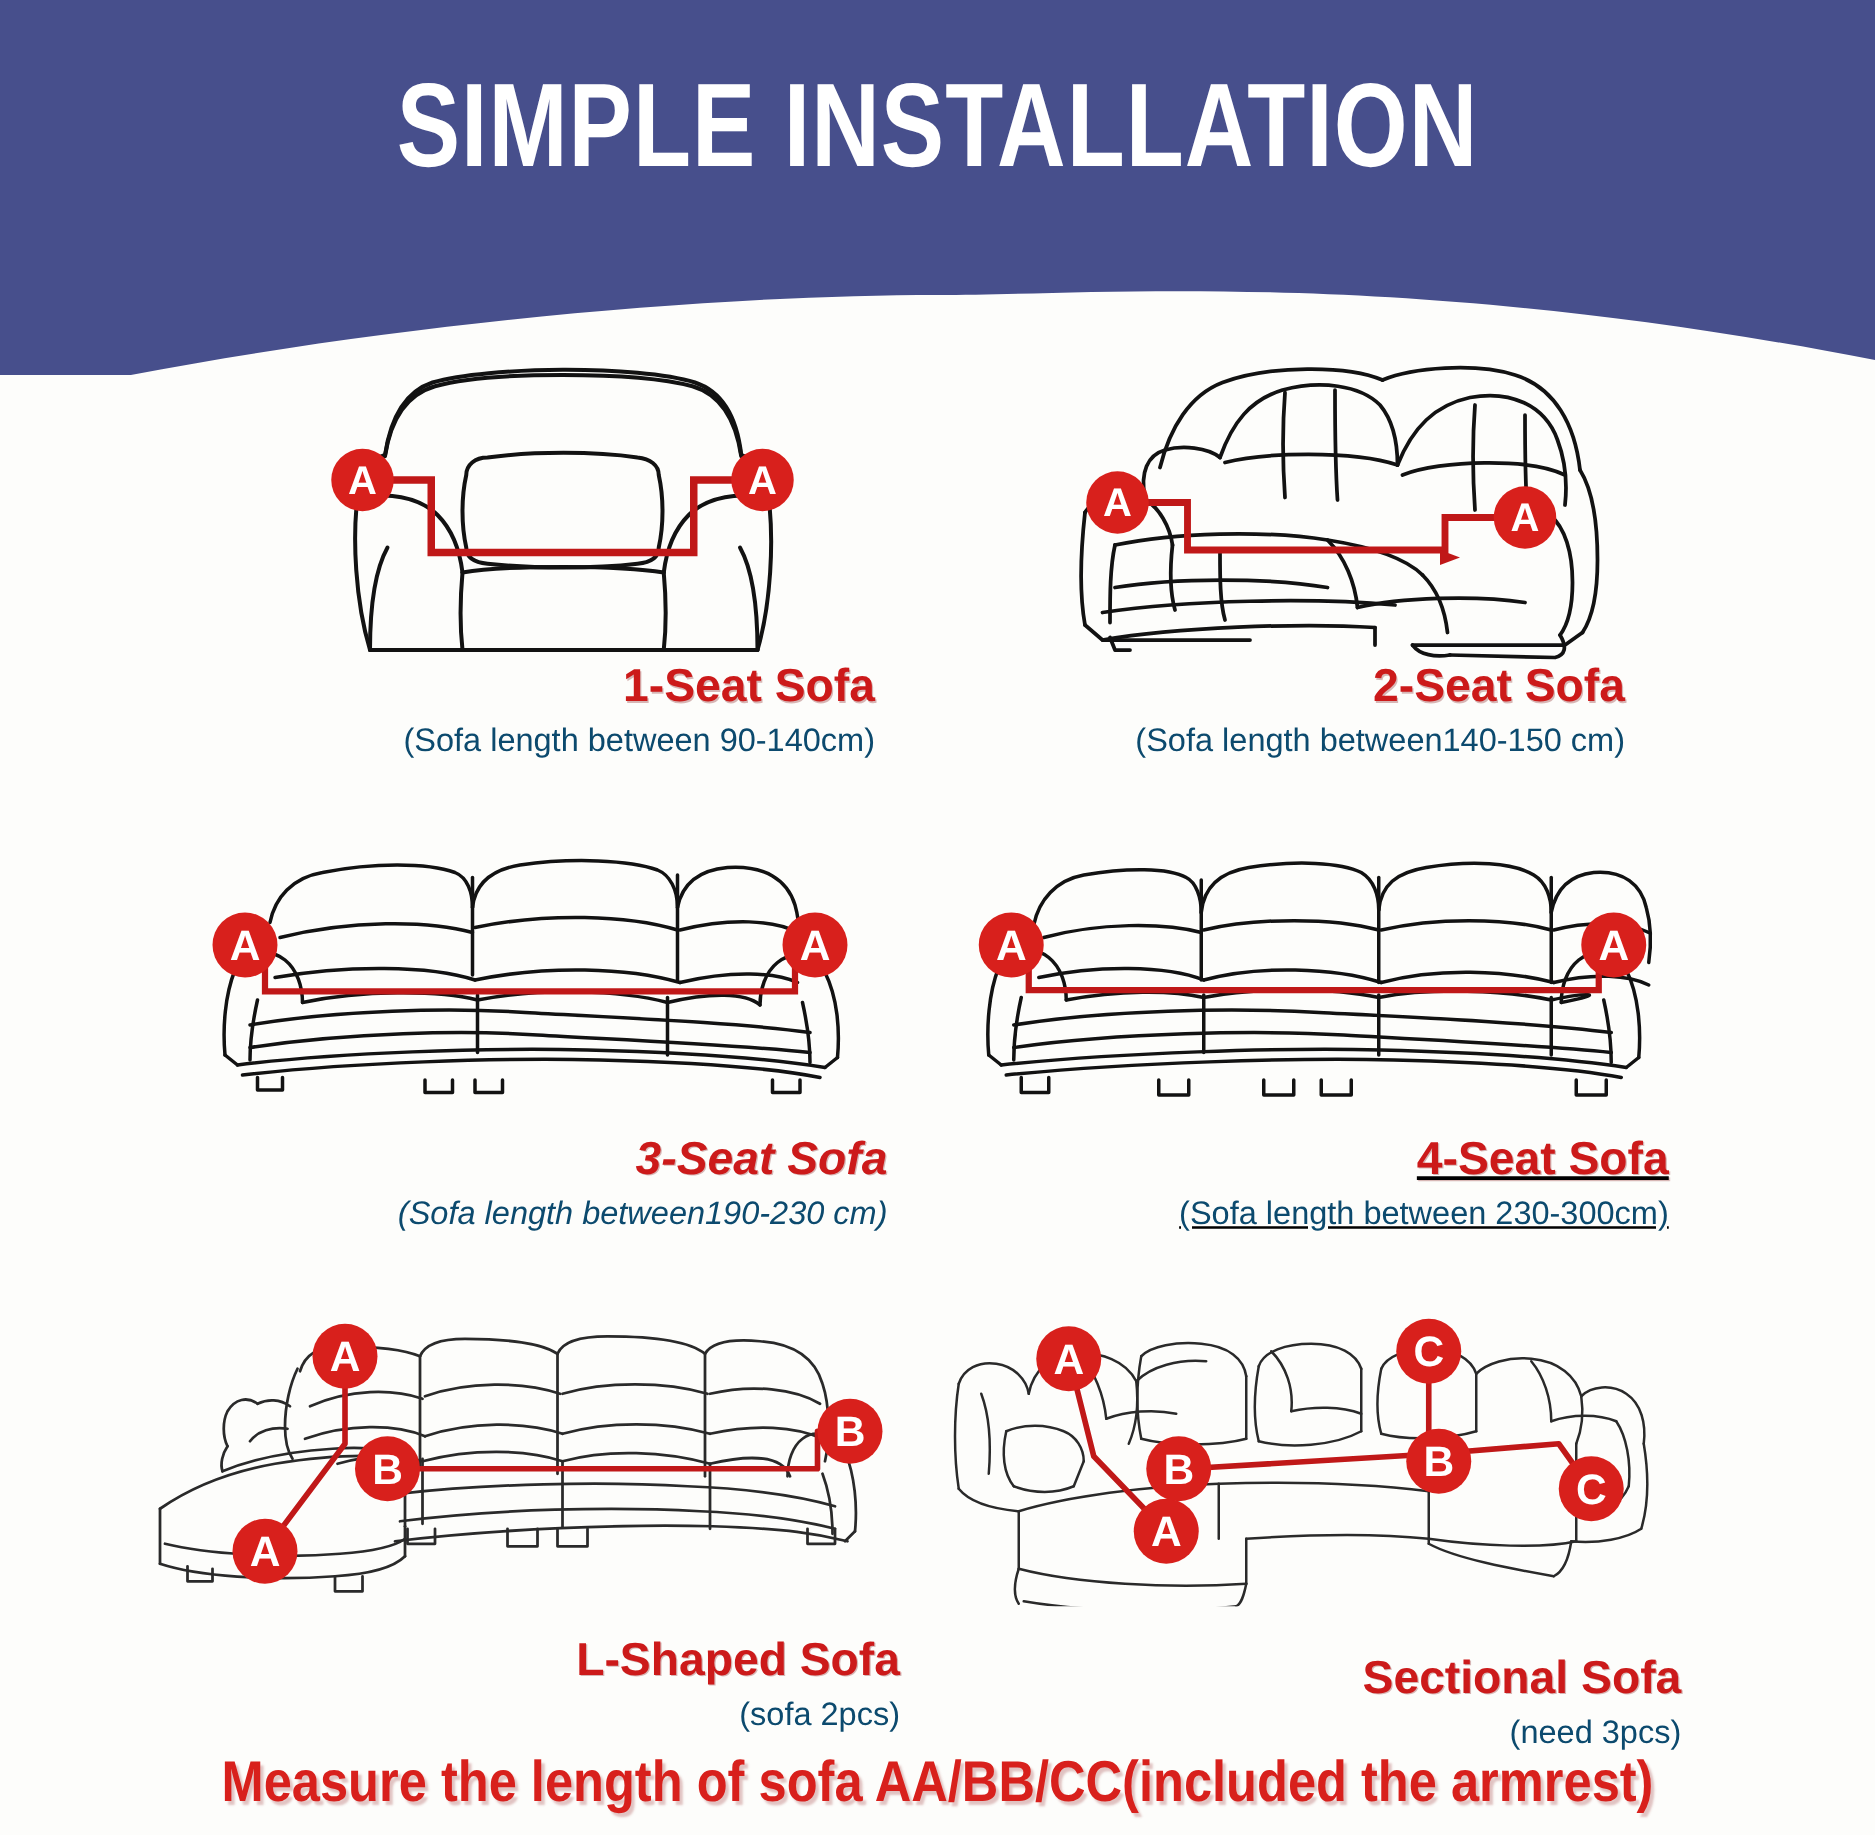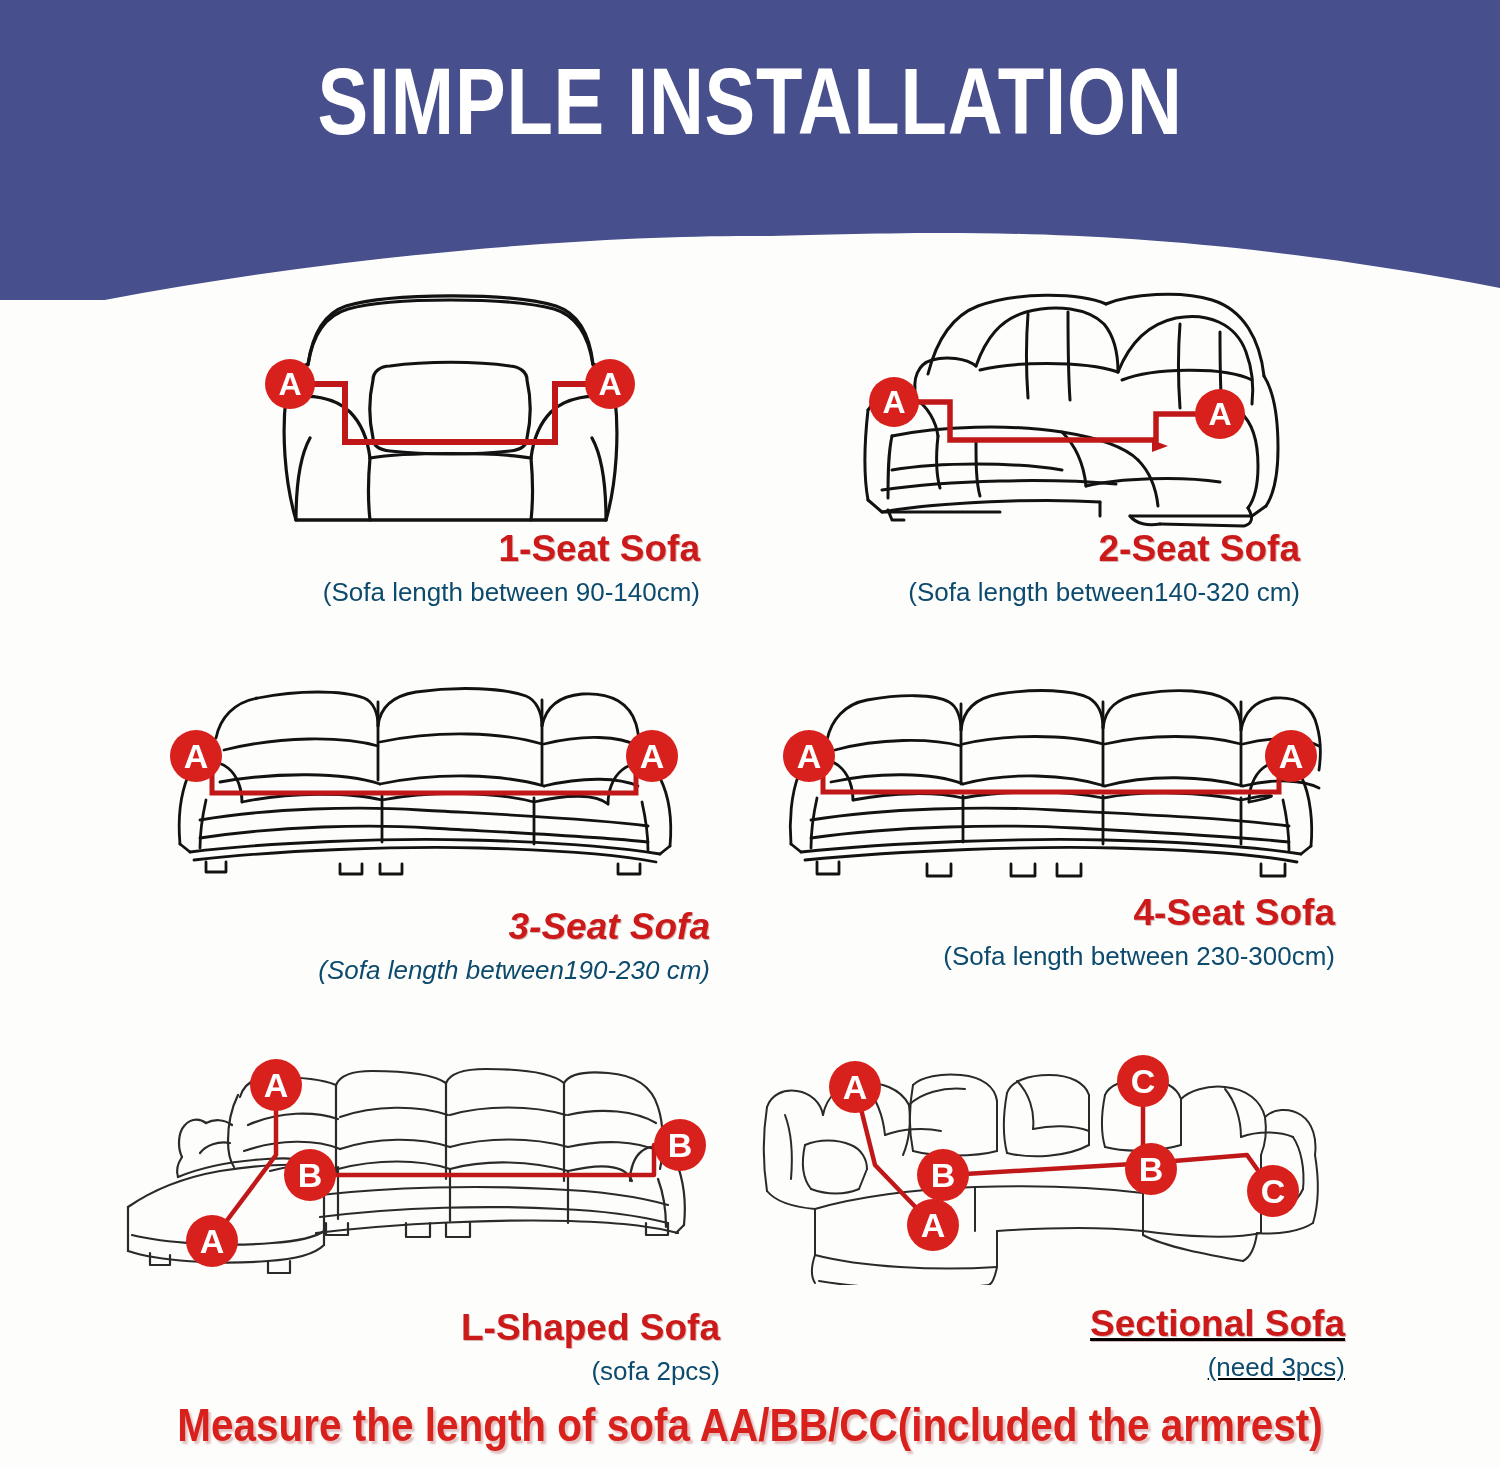--- a/index.html
+++ b/index.html
@@ -184,21 +184,21 @@
           <text x="94" y="133" font-family="Liberation Sans, sans-serif" font-size="32" font-weight="bold" fill="#ffffff" text-anchor="middle">A</text>
         </g>
         <g>
           <circle cx="420" cy="134" r="25" fill="#d8201c"></circle>
           <text x="420" y="145" font-family="Liberation Sans, sans-serif" font-size="32" font-weight="bold" fill="#ffffff" text-anchor="middle">A</text>
         </g>
       </svg>
     </div>
     <div class="cap">
       <div class="cap-title">2-Seat Sofa</div>
-      <div class="cap-sub">(Sofa length between140-320 cm)</div>
+      <div class="cap-sub">(Sofa length between140-150 cm)</div>
     </div>
   </div>
 
   <div class="cell" style="left:130px;top:680px;width:580px;height:320px;">
     <div class="art" style="height:200px;">
       <svg viewBox="0 0 580 200" preserveAspectRatio="xMidYMid meet">
         <g fill="none" stroke="#121212" stroke-width="2.8" stroke-linecap="round" stroke-linejoin="round">
 
           <path d="M86,58 C90,38 104,22 128,18 C168,10 212,10 234,18 C244,22 248,34 248,46"></path>
           <path d="M248,46 C250,28 262,16 286,12 C328,6 374,8 396,16 C406,20 412,32 412,46"></path>
@@ -324,21 +324,21 @@
         <g>
           <circle cx="54" cy="76" r="26" fill="#d8201c"></circle>
           <text x="54" y="88" font-family="Liberation Sans, sans-serif" font-size="34" font-weight="bold" fill="#ffffff" text-anchor="middle">A</text>
         </g>
         <g>
           <circle cx="536" cy="76" r="26" fill="#d8201c"></circle>
           <text x="536" y="88" font-family="Liberation Sans, sans-serif" font-size="34" font-weight="bold" fill="#ffffff" text-anchor="middle">A</text>
         </g>
       </svg>
     </div>
-    <div class="cap" style="margin-top:12px;">
+    <div class="cap" style="margin-top:26px;text-decoration:underline;">
       <div class="cap-title">4-Seat Sofa</div>
       <div class="cap-sub">(Sofa length between 230-300cm)</div>
     </div>
   </div>
 
   <div class="cell" style="left:120px;top:1045px;width:600px;height:330px;">
     <div class="art" style="height:240px;">
       <svg viewBox="0 0 600 240" preserveAspectRatio="xMidYMid meet">
         <g fill="none" stroke="#2a2a2a" stroke-width="2.2" stroke-linecap="round" stroke-linejoin="round">
 
@@ -529,21 +529,21 @@
         <g>
           <circle cx="398" cy="36" r="26" fill="#d8201c"></circle>
           <text x="398" y="48" font-family="Liberation Sans, sans-serif" font-size="34" font-weight="bold" fill="#ffffff" text-anchor="middle">C</text>
         </g>
         <g>
           <circle cx="528" cy="146" r="26" fill="#d8201c"></circle>
           <text x="528" y="158" font-family="Liberation Sans, sans-serif" font-size="34" font-weight="bold" fill="#ffffff" text-anchor="middle">C</text>
         </g>
       </svg>
     </div>
-    <div class="cap" style="margin-top:18px;text-decoration:underline;">
+    <div class="cap" style="margin-top:36px;">
       <div class="cap-title">Sectional Sofa</div>
       <div class="cap-sub">(need 3pcs)</div>
     </div>
   </div>
 
   <div class="footer-note">Measure the length of sofa AA/BB/CC(included the armrest)</div>
 
 </div>
 
 </body></html>

